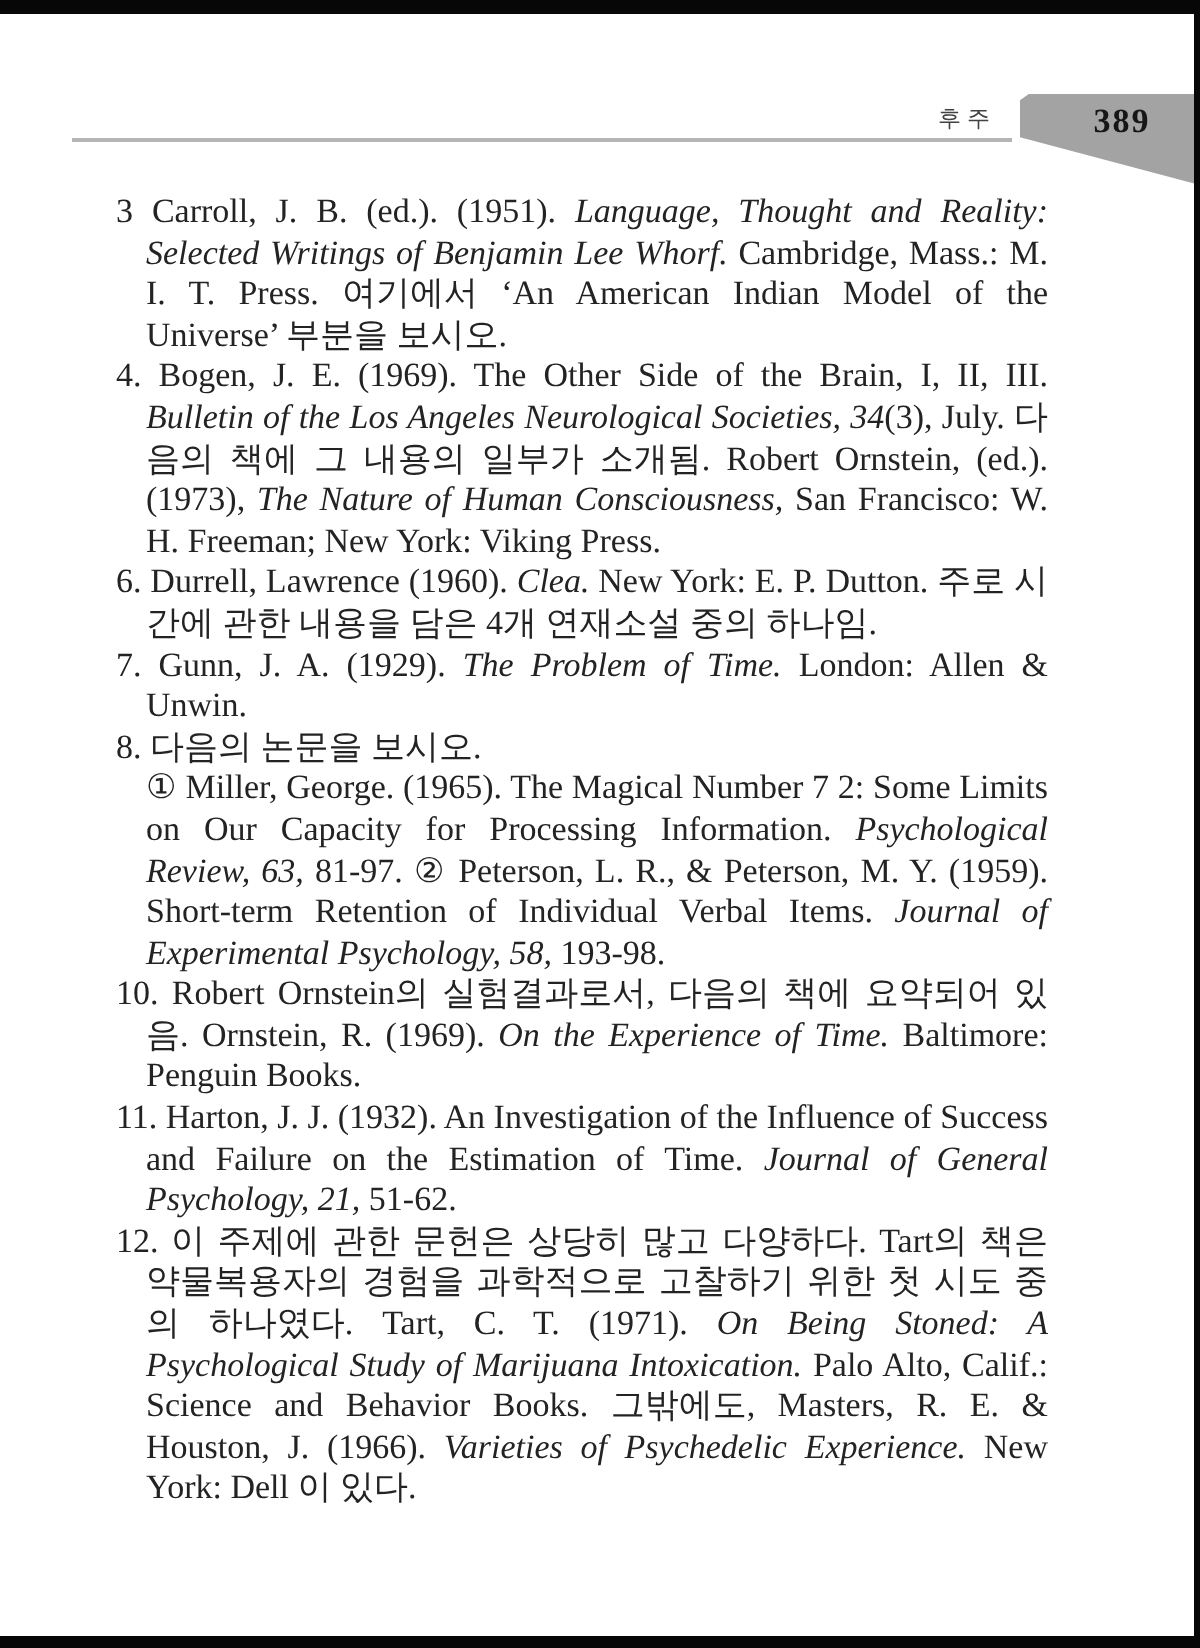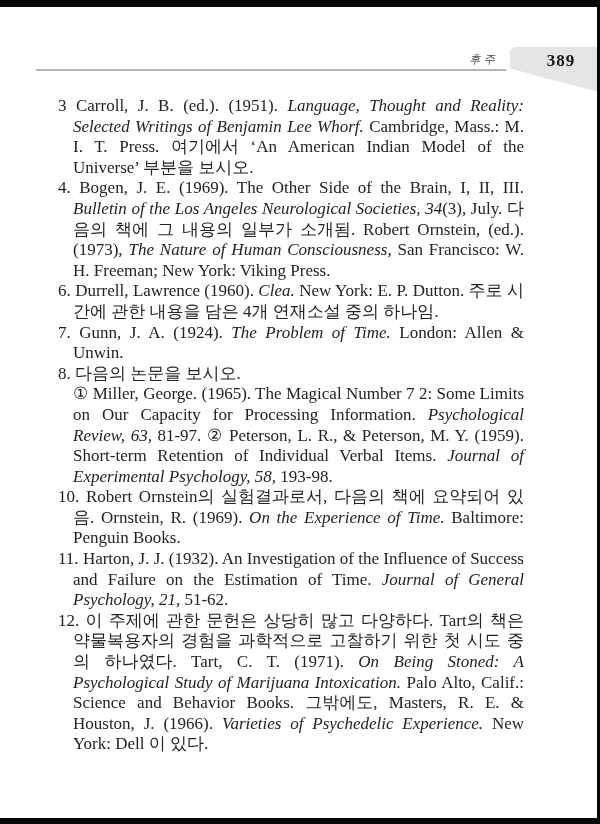--- a/index.html
+++ b/index.html
@@ -9,29 +9,29 @@
     position: relative;
     overflow: hidden;
     font-family: "Liberation Serif", "DejaVu Serif", serif;
   }
   .scan-bar-top    { position: absolute; top: 0; left: 0; right: 0; height: 7px; background: #070707; z-index: 5; }
   .scan-bar-bottom { position: absolute; bottom: 0; left: 0; right: 0; height: 6px; background: #070707; z-index: 5; }
   .scan-bar-right  { position: absolute; top: 0; right: 0; bottom: 0; width: 3px; background: #070707; z-index: 5; }
 
   .running-title {
     position: absolute; top: 52px; right: 102px;
-    font-size: 11.5px; color: #424242; letter-spacing: 3px; font-style: italic;
+    font-size: 11.5px; color: #424242; letter-spacing: 3px;
   }
   .header-rule {
     position: absolute; left: 36px; top: 69px; width: 470px; height: 2px;
     background: #b5b5b5;
   }
   .page-badge {
     position: absolute; top: 47px; right: 2px; width: 88px; height: 45px;
-    background: #e5e5e5;
+    background: #a3a3a3;
     clip-path: polygon(0 7%, 5% 0, 100% 0, 100% 100%, 0 48%);
   }
   .page-badge-number {
     position: absolute; top: 4px; left: 0; right: 0;
     text-align: center; padding-left: 14px;
     font-size: 17px; font-weight: bold; color: #161616;
     letter-spacing: 1px;
   }
 
   .content {
@@ -55,18 +55,18 @@
 <div class="header-rule"></div>
 
 <div class="page-badge">
   <div class="page-badge-number">389</div>
 </div>
 
 <div class="content">
     <p class="ref"><span class="ref-num">3 </span><span>Carroll, J. B. (ed.). (1951). </span><i>Language, Thought and Reality: Selected Writings of Benjamin Lee Whorf.</i><span> Cambridge, Mass.: M. I. T. Press. 여기에서 ‘An American Indian Model of the Universe’ 부분을 보시오.</span></p>
     <p class="ref"><span class="ref-num">4. </span><span>Bogen, J. E. (1969). The Other Side of the Brain, I, II, III. </span><i>Bulletin of the Los Angeles Neurological Societies, 34</i><span>(3), July. 다음의 책에 그 내용의 일부가 소개됨. Robert Ornstein, (ed.). (1973), </span><i>The Nature of Human Consciousness,</i><span> San Francisco: W. H. Freeman; New York: Viking Press.</span></p>
     <p class="ref"><span class="ref-num">6. </span><span>Durrell, Lawrence (1960). </span><i>Clea.</i><span> New York: E. P. Dutton. 주로 시간에 관한 내용을 담은 4개 연재소설 중의 하나임.</span></p>
-    <p class="ref"><span class="ref-num">7. </span><span>Gunn, J. A. (1924). </span><i>The Problem of Time.</i><span> London: Allen &amp; Unwin.</span></p>
+    <p class="ref"><span class="ref-num">7. </span><span>Gunn, J. A. (1929). </span><i>The Problem of Time.</i><span> London: Allen &amp; Unwin.</span></p>
     <p class="ref"><span class="ref-num">8. </span><span>다음의 논문을 보시오.</span><br><span>① Miller, George. (1965). The Magical Number 7 2: Some Limits on Our Capacity for Processing Information. </span><i>Psychological Review, 63,</i><span> 81-97. ② Peterson, L. R., &amp; Peterson, M. Y. (1959). Short-term Retention of Individual Verbal Items. </span><i>Journal of Experimental Psychology, 58,</i><span> 193-98.</span></p>
     <p class="ref"><span class="ref-num">10. </span><span>Robert Ornstein의 실험결과로서, 다음의 책에 요약되어 있음. Ornstein, R. (1969). </span><i>On the Experience of Time.</i><span> Baltimore: Penguin Books.</span></p>
     <p class="ref"><span class="ref-num">11. </span><span>Harton, J. J. (1932). An Investigation of the Influence of Success and Failure on the Estimation of Time. </span><i>Journal of General Psychology, 21,</i><span> 51-62.</span></p>
     <p class="ref"><span class="ref-num">12. </span><span>이 주제에 관한 문헌은 상당히 많고 다양하다. Tart의 책은 약물복용자의 경험을 과학적으로 고찰하기 위한 첫 시도 중의 하나였다. Tart, C. T. (1971). </span><i>On Being Stoned: A Psychological Study of Marijuana Intoxication.</i><span> Palo Alto, Calif.: Science and Behavior Books. 그밖에도, Masters, R. E. &amp; Houston, J. (1966). </span><i>Varieties of Psychedelic Experience.</i><span> New York: Dell 이 있다.</span></p>
   </div>
 
 </body></html>

